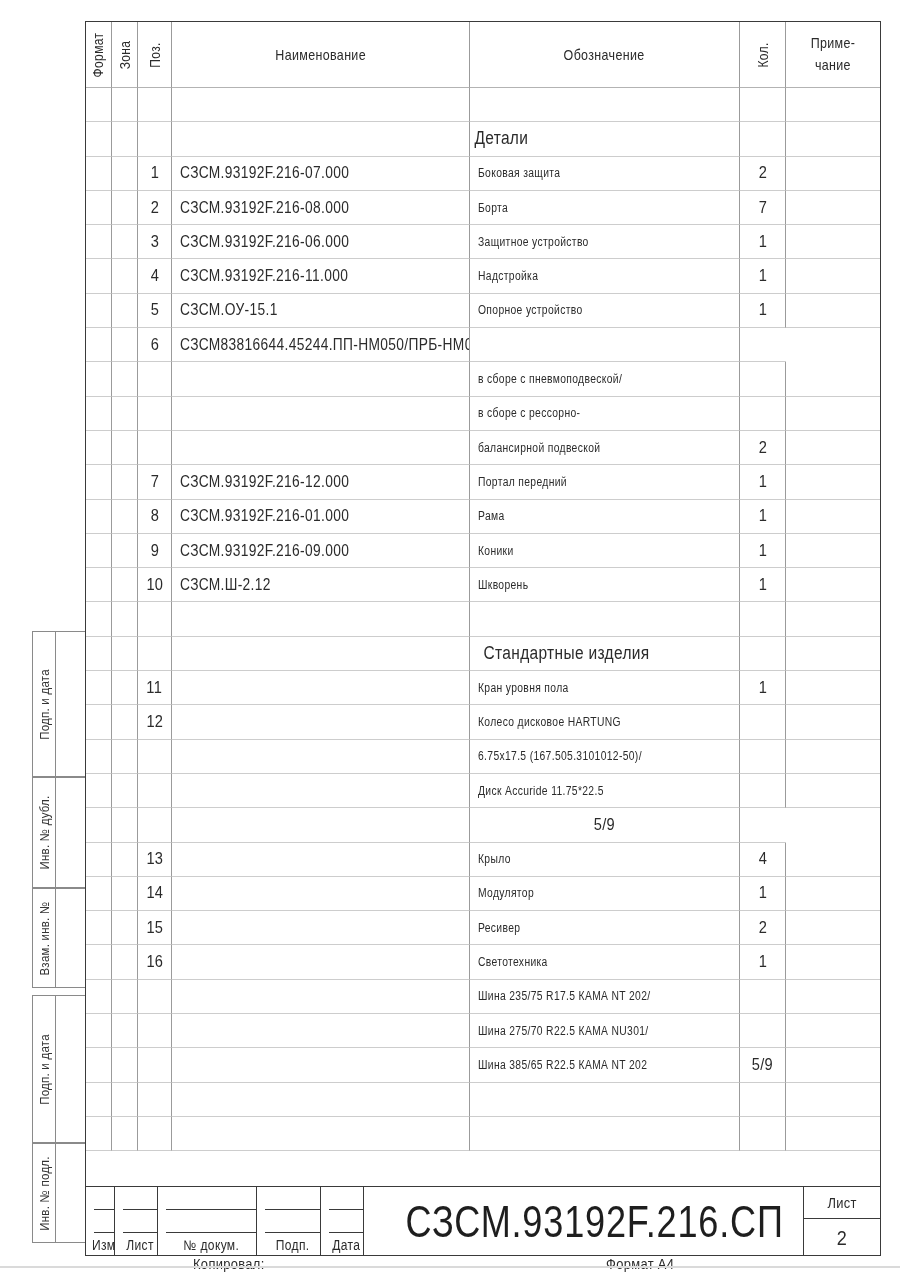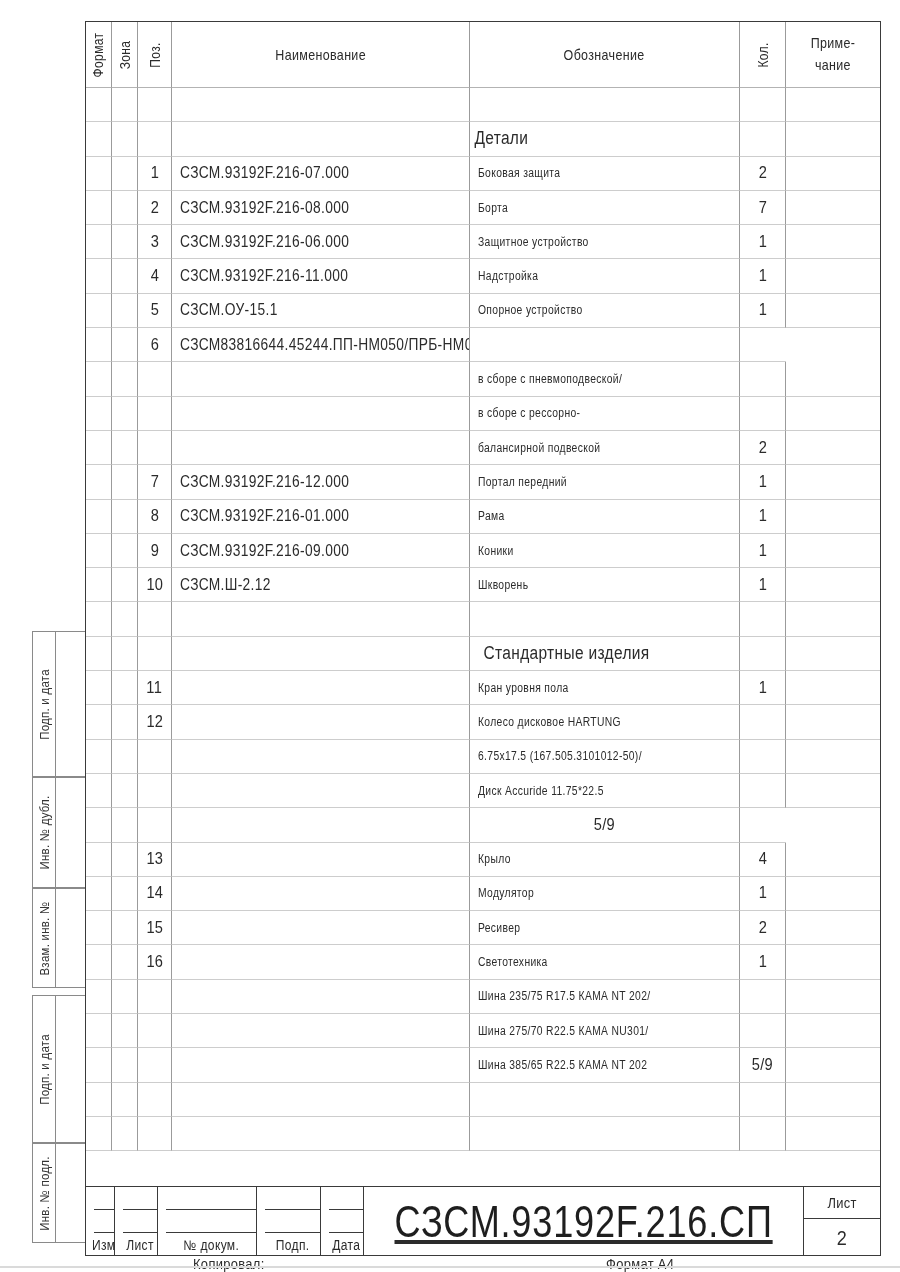--- a/index.html
+++ b/index.html
@@ -49,21 +49,21 @@
   
   .tblock { display:grid; grid-template-columns:278px 440px 76px; height:69px;
             border-top:1.6px solid #3a3a3a; }
   .tb-left { display:grid; grid-template-columns:29px 43px 99px 64px 43px;
              grid-template-rows:23px 23px 23px; }
   .tb-left > div { border-right:1.2px solid #3a3a3a; border-bottom:1.2px solid #3a3a3a;
                    display:flex; align-items:center; justify-content:center;
                    font-size:14px;margin-left:8px; }
   .tb-left > div.r3 { border-bottom:none; }
   .tb-big { border-right:1.2px solid #3a3a3a; display:flex; align-items:center;
-            justify-content:center;text-decoration:underline; }
+            justify-content:flex-start; }
   .tb-big .cx { font-size:44px; transform:scaleX(0.82); letter-spacing:1px; color:#1e1e1e; }
   .tb-right { display:flex; flex-direction:column; }
   .tb-right .lab { height:32px; border-bottom:1.2px solid #3a3a3a; display:flex;
                    align-items:center; justify-content:center; font-size:15px; }
   .tb-right .num { flex:1; display:flex; align-items:center; justify-content:center;
                    font-size:21px; }
 
   
   .stamp { position:absolute; left:32px; width:54px; border:1.2px solid #8a8a8a;
            display:flex; background:#fff; }

